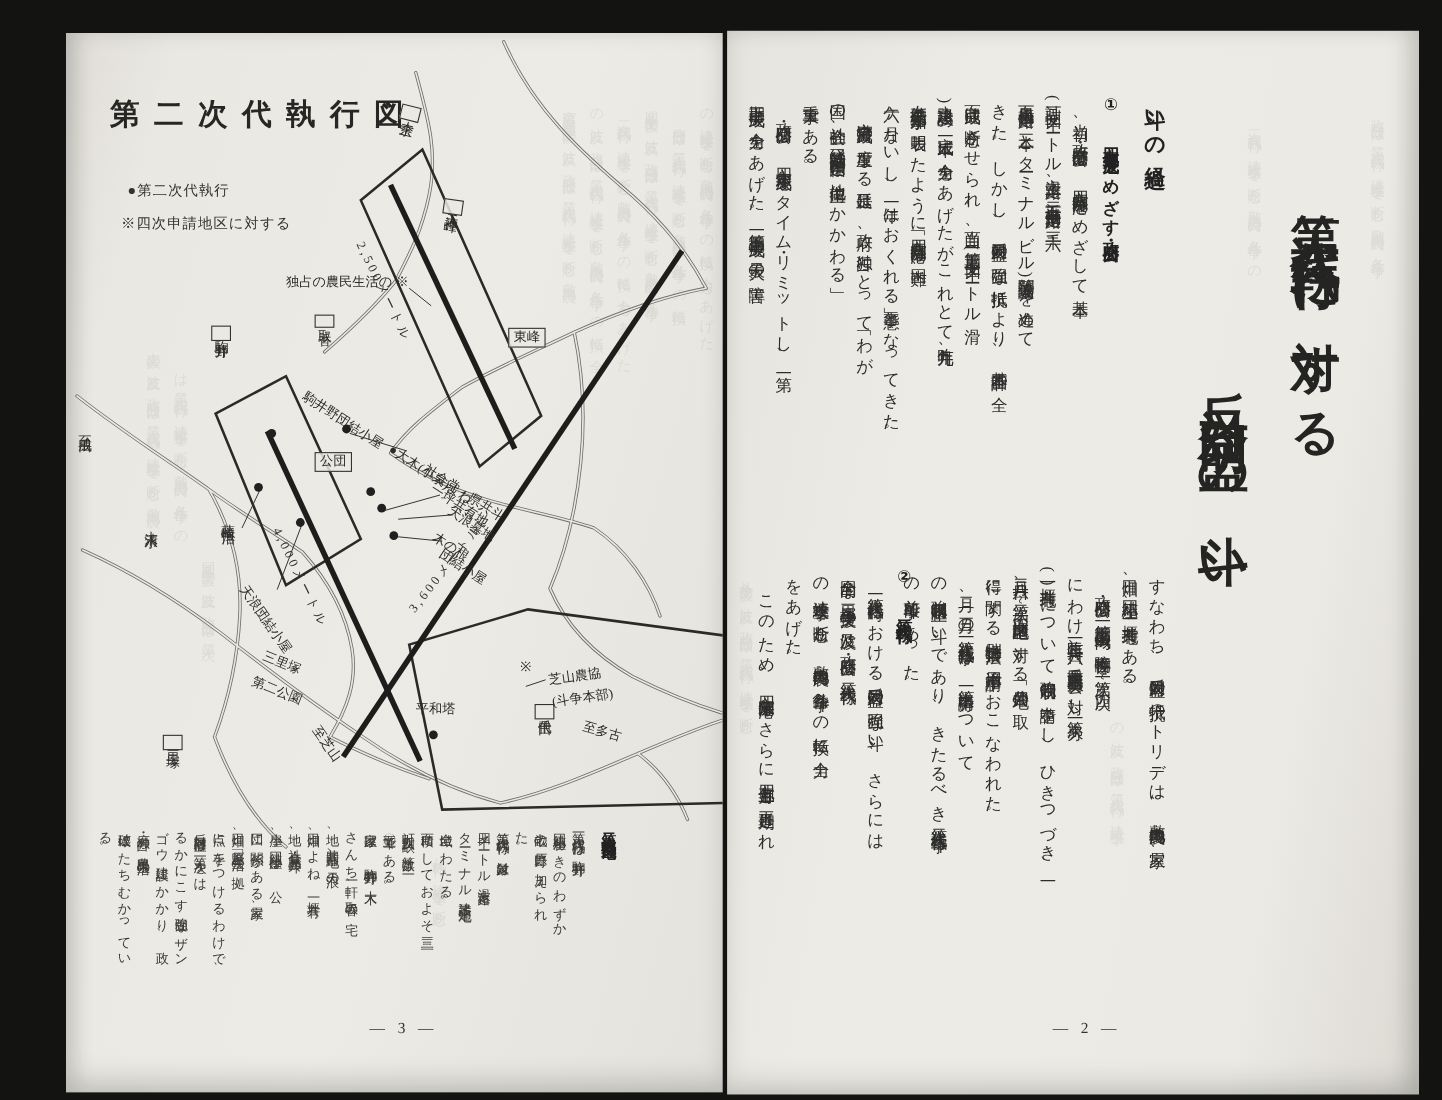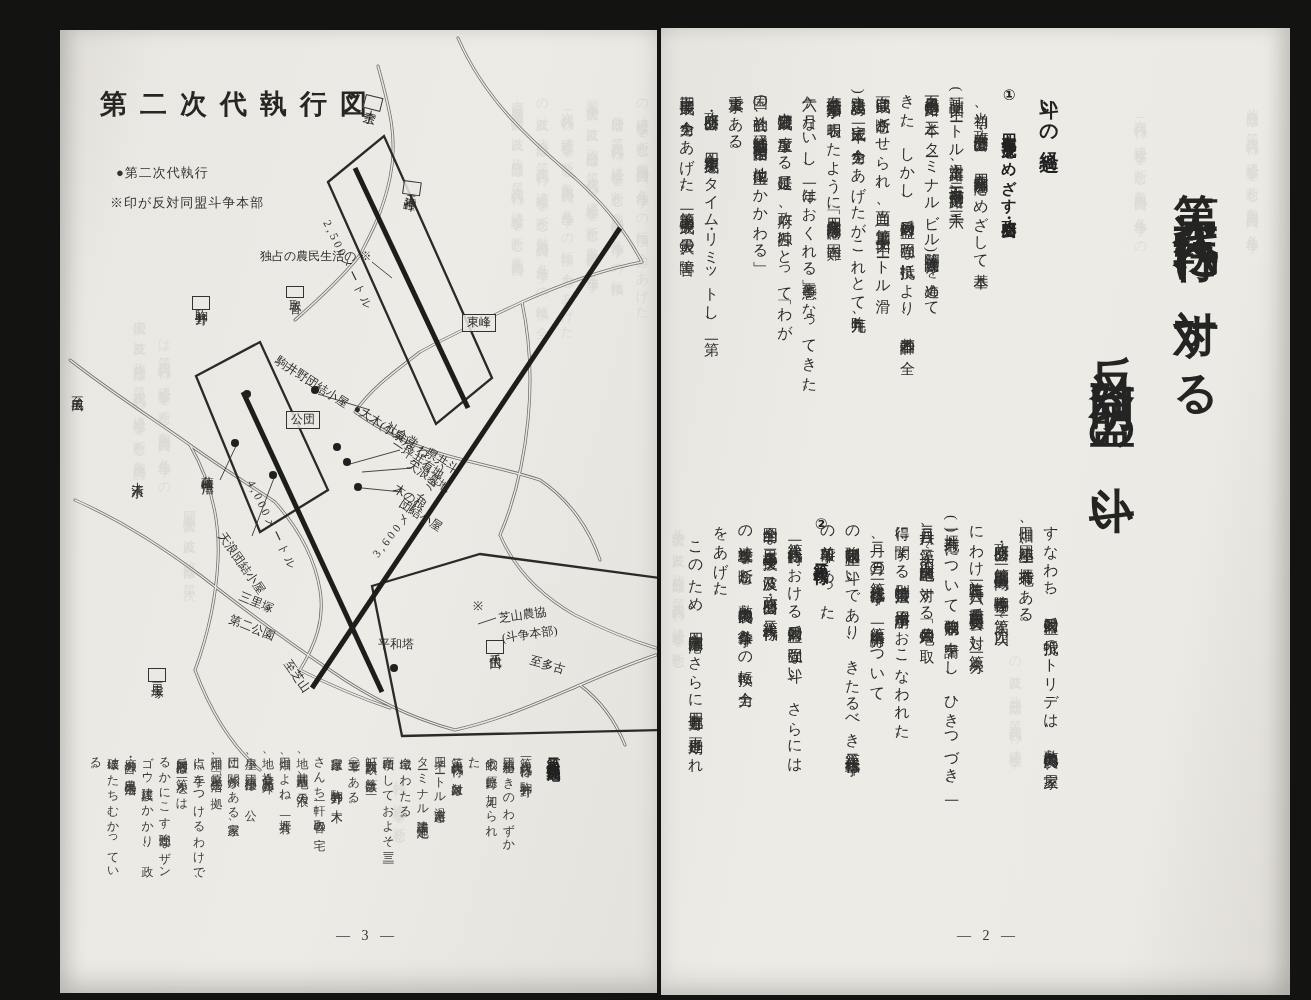--- a/index.html
+++ b/index.html
@@ -120,30 +120,30 @@
       M352,438 L302,442
       M342,462 L302,458
       M310,380 L258,364
       M160,450 L176,416
       M192,506 L214,448
       M436,588 L418,594"></path>
   </svg>
 
   <div id="lp-title">第二次代執行図</div>
   <div class="legend-line" style="left:56px;top:134px">●第二次代執行</div>
-  <div class="legend-line" style="left:50px;top:164px">※印が反対同盟斗争本部</div>
+  <div class="legend-line" style="left:50px;top:164px">※四次申請地区に対する</div>
 
   <div id="lp-labels">
       <div class="ml box-v" style="left: 306px; top: 64px; transform: rotate(14deg);">十余三</div>
       <div class="ml box-v" style="left: 344px; top: 150px; transform: rotate(8deg);">天神峰</div>
       <div class="ml box-v" style="left: 132px; top: 266px;">駒井野</div>
       <div class="ml box-v" style="left: 226px; top: 256px;">取香</div>
       <div class="ml box-v" style="left: 426px; top: 610px;">千代田</div>
       <div class="ml box-v" style="left: 88px; top: 638px;">三里塚</div>
-      <div class="ml box-h" style="left: 402px; top: 284px;">東峰</div>
+      <div class="ml box-h" style="left: 402px; top: 268px;">東峰</div>
       <div class="ml box-h" style="left: 226px; top: 381px;">公団</div>
       <div class="ml h" style="left: 200px; top: 220px;">独占の農民生活の ※</div>
       <div class="ml h" style="left: 318px; top: 608px;">平和塔</div>
       <div class="ml h" style="left: 413px; top: 570px;">※</div>
       <div class="ml h" style="left: 438px; top: 582px; transform: rotate(-8deg);">芝山農協</div>
       <div class="ml h" style="left: 441px; top: 602px; transform: rotate(-8deg);">(斗争本部)</div>
       <div class="ml h" style="left: 472px; top: 624px; transform: rotate(16deg);">至多古</div>
       <div class="ml h" style="left: 220px; top: 324px; transform: rotate(33deg);">駒井野団結小屋</div>
       <div class="ml h" style="left: 298px; top: 372px; transform: rotate(33deg);">●大木(小泉)よね</div>
       <div class="ml h" style="left: 330px; top: 390px; transform: rotate(33deg);">社会党・県共斗</div>

